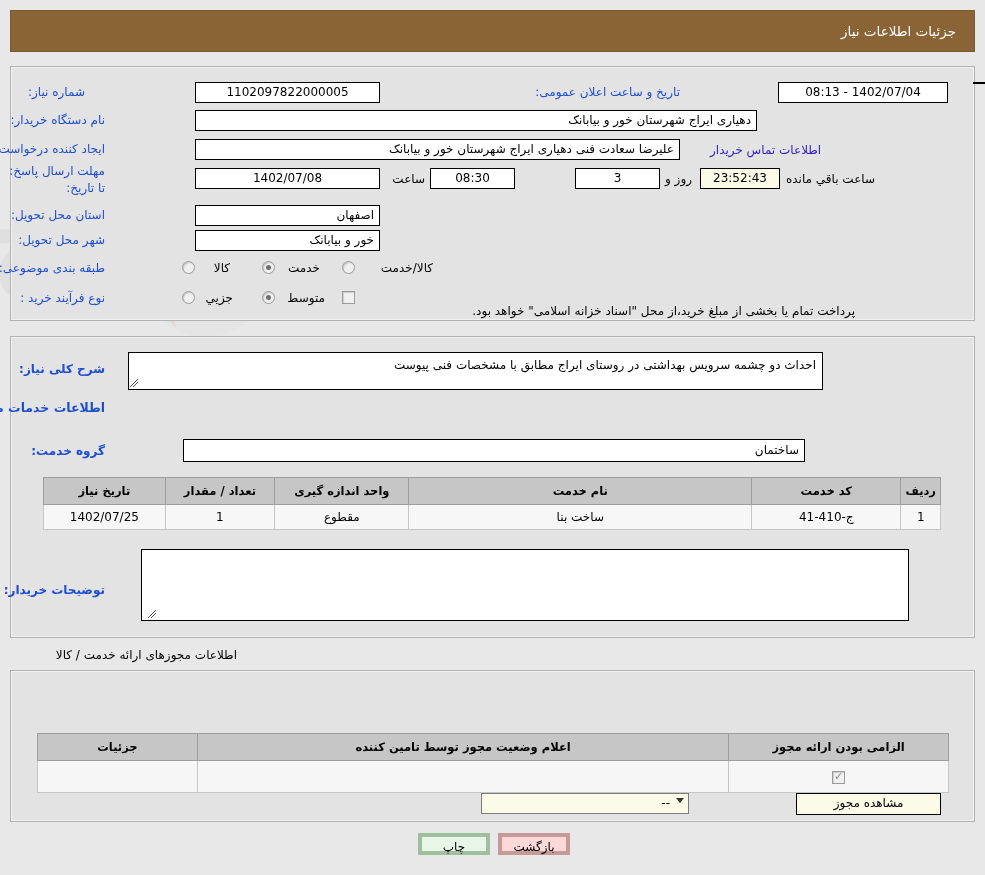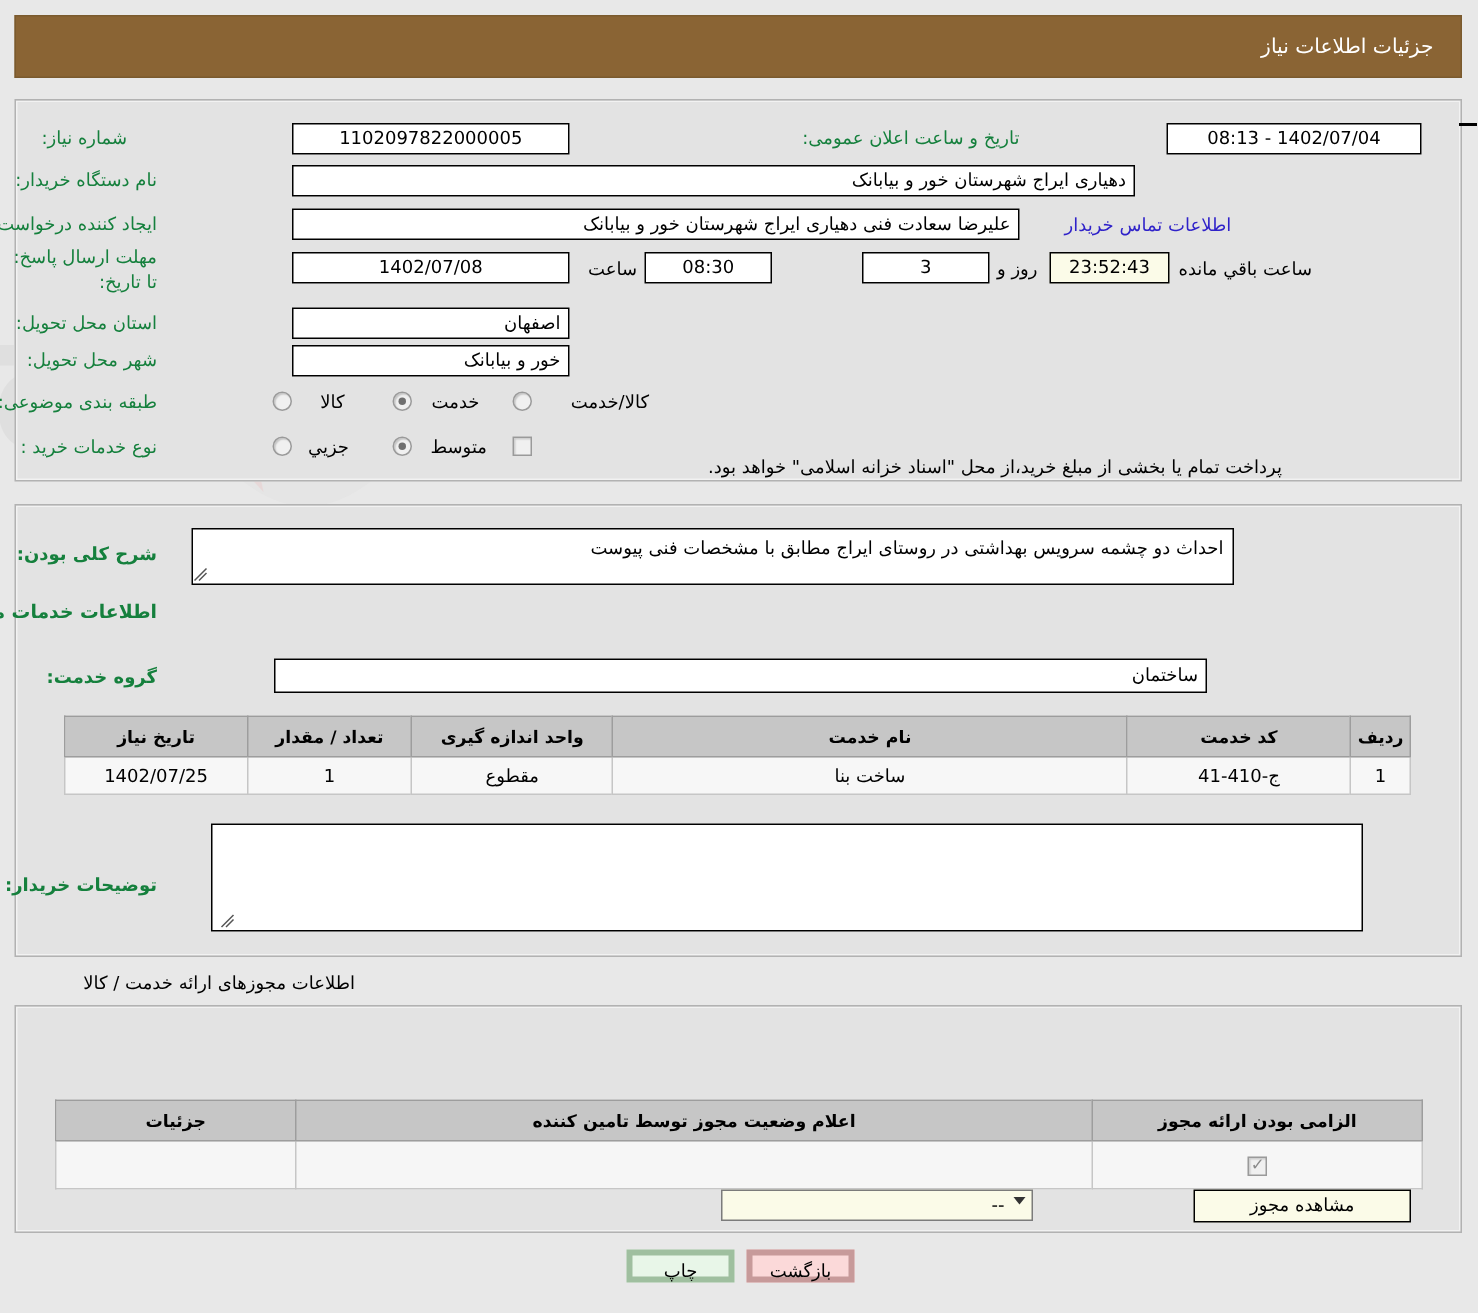--- a/index.html
+++ b/index.html
@@ -54,21 +54,21 @@
   .panel-top   { top: 66px;  right: 10px; left: 10px; height: 255px; }
   .panel-mid   { top: 336px; right: 10px; left: 10px; height: 302px; }
   .panel-bot   { top: 670px; right: 10px; left: 10px; height: 152px; }
 
   
   .lbl {
     position: absolute;
     text-align: right;
     font-size: 12px;
     line-height: 15px;
-    color: #15803d;
+    color: #1d4ed8;
     z-index: 3;
     white-space: nowrap;
   }
   .lbl.bold { font-weight: bold; }
 
   .fld {
     position: absolute;
     background: #ffffff;
     border: 1px solid #000;
     font-size: 12px;
@@ -283,31 +283,31 @@
   <div class="fld right" style="top:230px; right:605px; width:185px; height:21px;">خور و بیابانک</div>
 
   <div class="lbl" style="top:261px; right:880px; width:105px;">طبقه بندی موضوعی:</div>
   <span class="radio" style="top:261px; right:790px;"></span>
   <div class="plain" style="top:261px; right:755px;">کالا</div>
   <span class="radio on" style="top:261px; right:710px;"></span>
   <div class="plain" style="top:261px; right:665px;">خدمت</div>
   <span class="radio" style="top:261px; right:630px;"></span>
   <div class="plain" style="top:261px; right:552px;">کالا/خدمت</div>
 
-  <div class="lbl" style="top:291px; right:880px; width:105px;">نوع خدمات خرید :</div>
+  <div class="lbl" style="top:291px; right:880px; width:105px;">نوع فرآیند خرید :</div>
   <span class="radio" style="top:291px; right:790px;"></span>
   <div class="plain" style="top:291px; right:752px;">جزیي</div>
   <span class="radio on" style="top:291px; right:710px;"></span>
   <div class="plain" style="top:291px; right:660px;">متوسط</div>
   <span class="cbx" style="top:291px; right:630px;"></span>
   <div class="plain" style="top:304px; right:130px;">پرداخت تمام یا بخشی از مبلغ خرید،از محل "اسناد خزانه اسلامی" خواهد بود.</div>
 
   <div class="panel panel-mid"></div>
 
-  <div class="lbl bold" style="top:362px; right:880px; width:90px;">شرح کلی بودن:</div>
+  <div class="lbl bold" style="top:362px; right:880px; width:90px;">شرح کلی نیاز:</div>
   <div class="ta" style="top:352px; right:162px; width:695px; height:38px;">احداث دو چشمه سرویس بهداشتی در روستای ایراج مطابق با مشخصات فنی پیوست</div>
   <svg class="resize-grip" style="top:378px; right:846px;" viewBox="0 0 10 10">
       <path d="M9 1 L1 9 M9 4 L4 9" stroke="#555" stroke-width="1" fill="none"></path>
     </svg>
 
   <div class="lbl bold" style="top:400px; right:880px; width:180px; font-size:12.5px;">اطلاعات خدمات مورد نیاز</div>
 
   <div class="lbl bold" style="top:444px; right:880px; width:80px;">گروه خدمت:</div>
   <div class="fld right" style="top:439px; right:180px; width:622px; height:23px; line-height:21px;">ساختمان</div>
 

